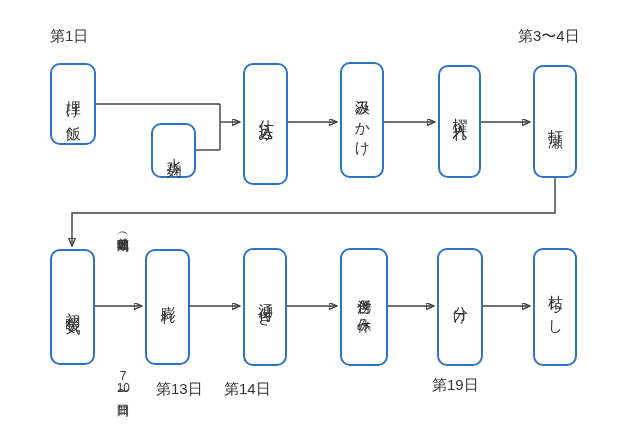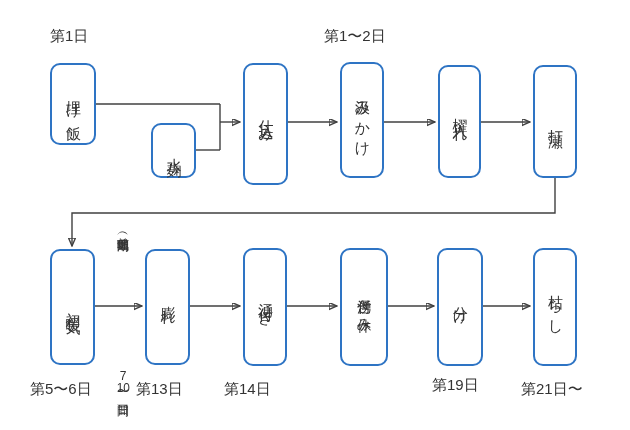--- a/index.html
+++ b/index.html
@@ -117,25 +117,23 @@
     <span class="vtext">湧付き休み</span>
   </div>
   <div class="node" style="left:437px;top:248px;width:46px;height:118px">
     <span class="vtext">分け</span>
   </div>
   <div class="node" style="left:533px;top:248px;width:44px;height:118px">
     <span class="vtext">枯らし</span>
   </div>
 
   <div class="day-label" style="left:50px;top:27px">第1日</div>
-  <div class="day-label" style="left:324px;top:27px">第1〜2日</div>
-  <div class="day-label" style="left:30px;top:380px">第5〜6日</div>
-  <div class="day-label" style="left:136px;top:380px">第13日</div>
+  <div class="day-label" style="left:518px;top:27px">第3〜4日</div>
+  <div class="day-label" style="left:156px;top:380px">第13日</div>
   <div class="day-label" style="left:224px;top:380px">第14日</div>
   <div class="day-label" style="left:432px;top:376px">第19日</div>
-  <div class="day-label" style="left:521px;top:380px">第21日〜</div>
 
   <div class="note">
     <span class="vtext">（前暖気期間</span>
     <span class="vtext"><span class="tcy">7</span><span>〜</span><span class="tcy">10</span><span>日間）</span></span>
   </div>
 
 </div>
 
 </body></html>

